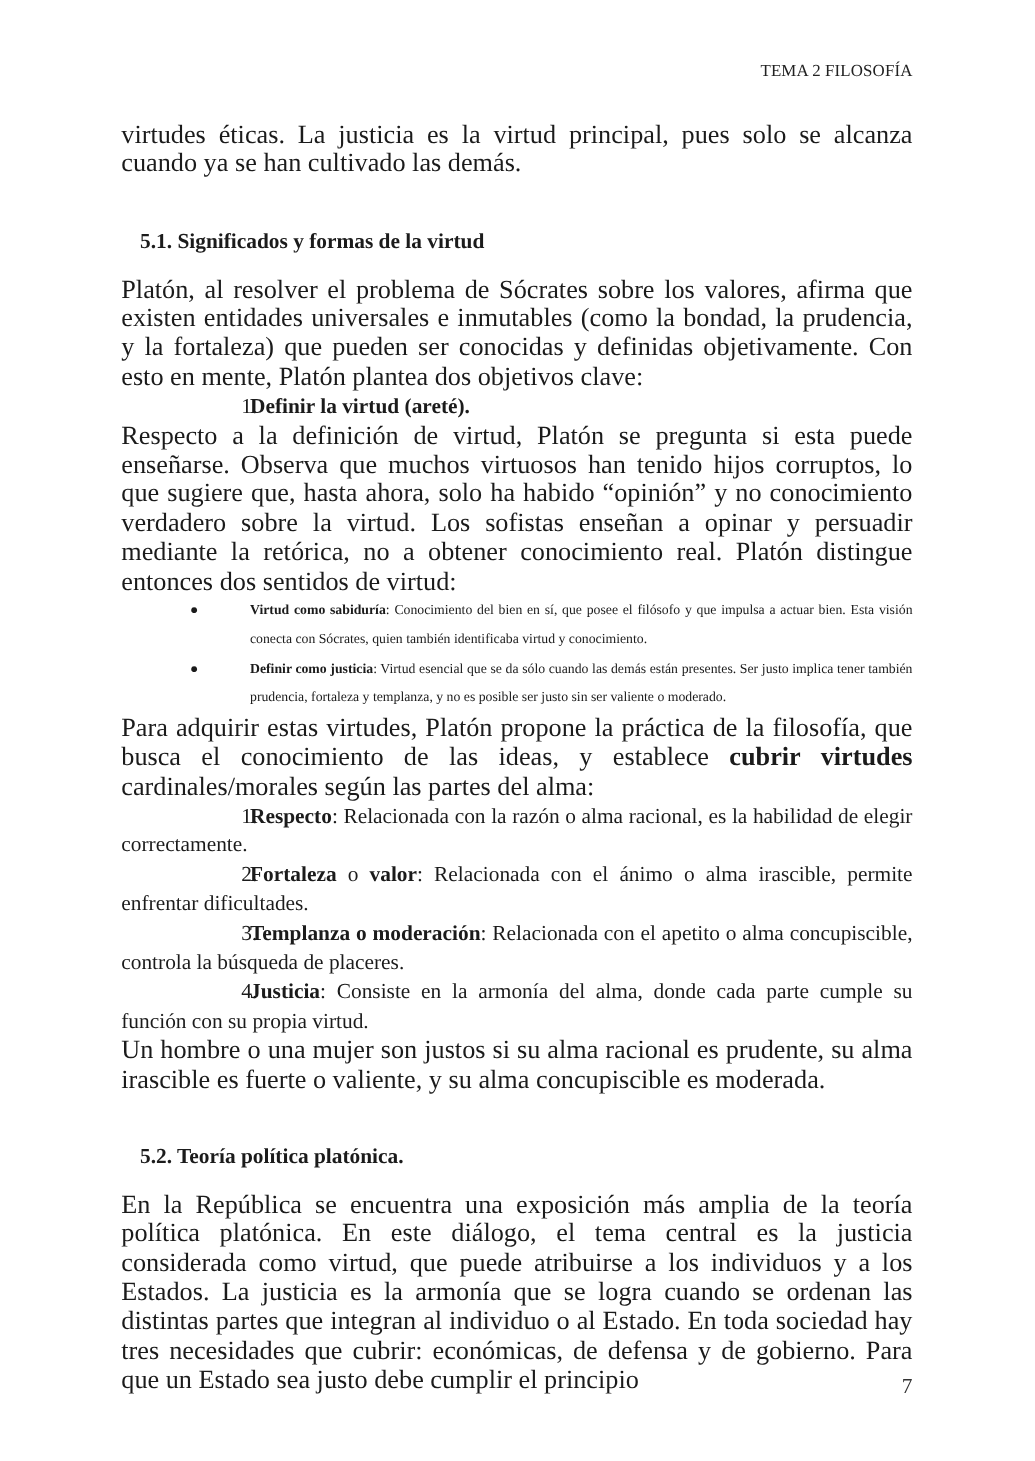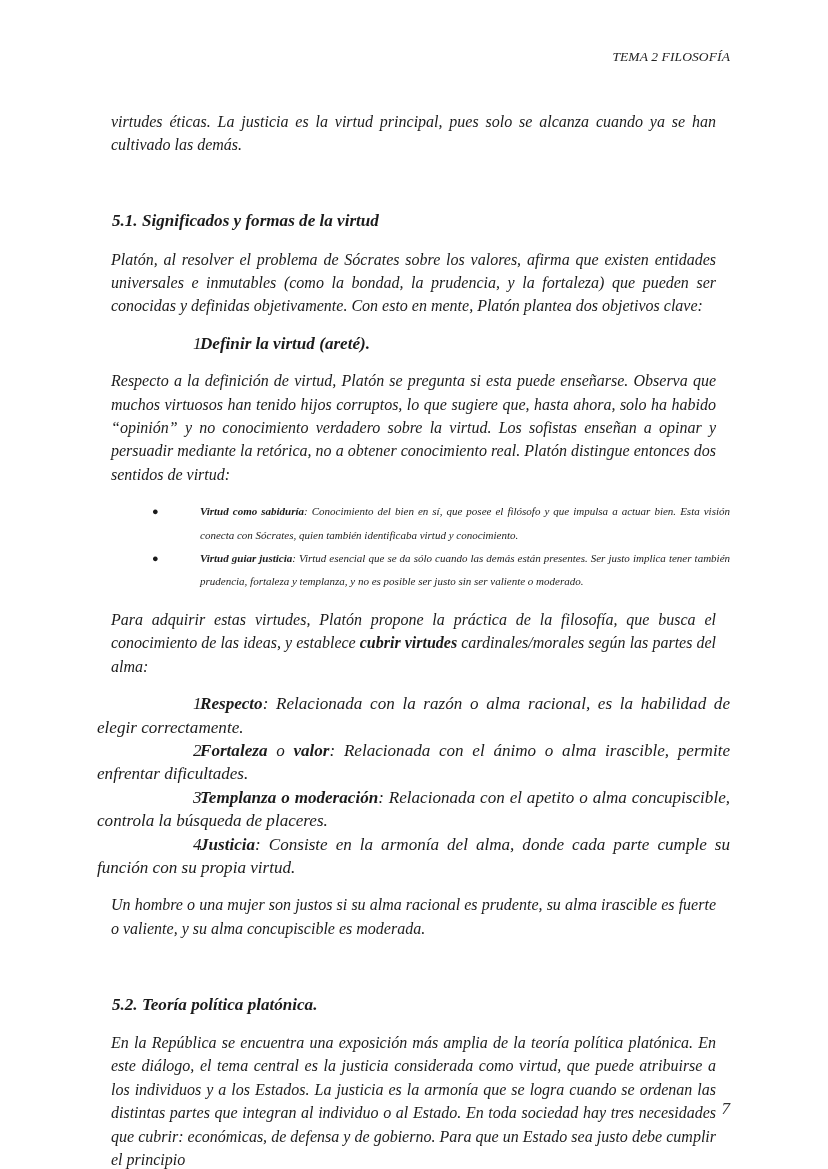--- a/index.html
+++ b/index.html
@@ -15,21 +15,20 @@
     color: #1b1b1b;
     overflow: hidden;
   }
 
   .page {
     position: absolute;
     left: 0; top: 0;
     width: 828px;
     height: 1169px;
     box-sizing: border-box;
-    font-style: italic;
   }
 
   
   .header {
     position: absolute;
     left: 97px;
     top: 48px;
     width: 633px;
     text-align: right;
     font-size: 13.5px;
@@ -41,22 +40,22 @@
 
   
   .content {
     position: absolute;
     left: 97px;
     top: 96px;
     width: 633px;
   }
 
   p.para {
-    margin: 14px;
-    font-size: 16px;
+    margin: 0;
+    font-size: 21px;
     line-height: 23.4px;
     text-align: justify;
     text-justify: inter-word;
     -webkit-hyphens: none;
     hyphens: none;
   }
 
   h3.heading {
     margin: 15px;
     font-size: 17.1px;
@@ -127,21 +126,21 @@
 
     <p class="para">Platón, al resolver el problema de Sócrates sobre los valores, afirma que existen entidades universales e inmutables (como la bondad, la prudencia, y la fortaleza) que pueden ser conocidas y definidas objetivamente. Con esto en mente, Platón plantea dos objetivos clave:</p>
 
     <p class="numitem"><span class="marker">1.</span><b>Definir la virtud (areté).</b></p>
 
 
     <p class="para">Respecto a la definición de virtud, Platón se pregunta si esta puede enseñarse. Observa que muchos virtuosos han tenido hijos corruptos, lo que sugiere que, hasta ahora, solo ha habido “opinión” y no conocimiento verdadero sobre la virtud. Los sofistas enseñan a opinar y persuadir mediante la retórica, no a obtener conocimiento real. Platón distingue entonces dos sentidos de virtud:</p>
 
     <p class="bullitem"><span class="dot">●</span><b>Virtud como sabiduría</b><span>: Conocimiento del bien en sí, que posee el filósofo y que impulsa a actuar bien. Esta visión conecta con Sócrates, quien también identificaba virtud y conocimiento.</span></p>
 
-    <p class="bullitem"><span class="dot">●</span><b>Virtud guiar justicia</b><span>: Virtud esencial que se da sólo cuando las demás están presentes. Ser justo implica tener también prudencia, fortaleza y templanza, y no es posible ser justo sin ser valiente o moderado.</span></p>
+    <p class="bullitem"><span class="dot">●</span><b>Definir como justicia</b><span>: Virtud esencial que se da sólo cuando las demás están presentes. Ser justo implica tener también prudencia, fortaleza y templanza, y no es posible ser justo sin ser valiente o moderado.</span></p>
 
     <p class="para"><span>Para adquirir estas virtudes, Platón propone la práctica de la filosofía, que busca el conocimiento de las ideas, y establece </span><b>cubrir virtudes</b><span> cardinales/morales según las partes del alma:</span></p>
 
     <p class="numitem"><span class="marker">1.</span><b>Respecto</b><span>: Relacionada con la razón o alma racional, es la habilidad de elegir correctamente.</span></p>
 
     <p class="numitem"><span class="marker">2.</span><b>Fortaleza</b><span> o </span><b>valor</b><span>: Relacionada con el ánimo o alma irascible, permite enfrentar dificultades.</span></p>
 
     <p class="numitem"><span class="marker">3.</span><b>Templanza o moderación</b><span>: Relacionada con el apetito o alma concupiscible, controla la búsqueda de placeres.</span></p>
 
     <p class="numitem"><span class="marker">4.</span><b>Justicia</b><span>: Consiste en la armonía del alma, donde cada parte cumple su función con su propia virtud.</span></p>

